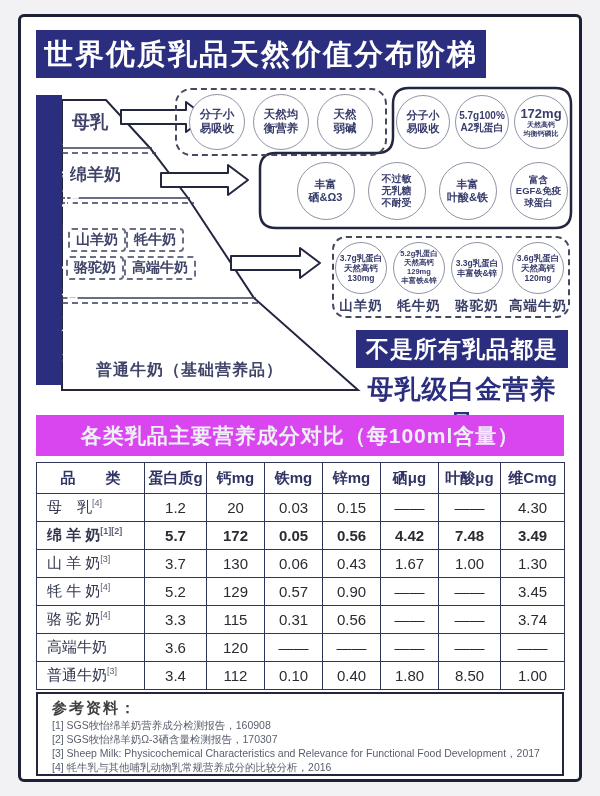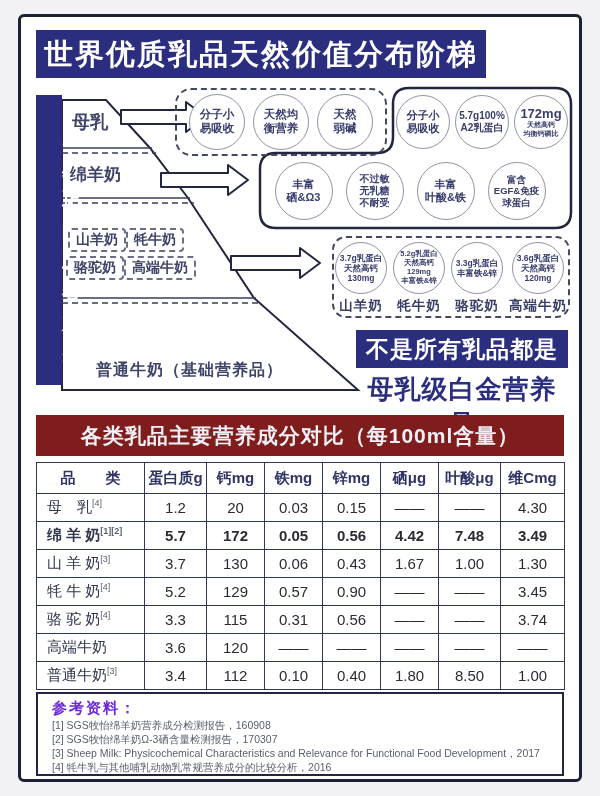--- a/index.html
+++ b/index.html
@@ -29,21 +29,21 @@
   .lbl-sheep{left:70px;top:163px;font-size:17px;}
   .lbl-base{left:74px;top:360px;font-size:16px;letter-spacing:1px;margin-left:22px;}
   .mini-box{
     border:2px dashed #6a6e86;border-radius:4px;background:#fff;
     color:#3f4468;font-size:14px;font-weight:bold;padding:1px 6px;
   }
   .grp{box-sizing:border-box;display:flex;align-items:center;justify-content:center;}
   .grp-dashed{border:2px dashed #45495f;border-radius:16px;}
   .grpA{left:175px;top:88px;width:212px;height:68px;gap:8px;}
   .grpBt{left:396px;top:91px;width:172px;height:62px;gap:5px;}
-  .grpBb{left:257px;top:156px;width:306px;height:70px;gap:13px;}
+  .grpBb{left:279px;top:156px;width:306px;height:70px;gap:13px;}
   .grpC{left:332px;top:236px;width:238px;height:82px;border-radius:14px;gap:6px;align-items:flex-start;padding-top:4px;}
   .circle{
     border-radius:50%;border:1.5px solid #9094a4;background:#fff;
     display:flex;flex-direction:column;align-items:center;justify-content:center;
     text-align:center;white-space:pre-line;color:#383d6c;font-weight:bold;line-height:1.18;
     box-sizing:border-box;flex:none;
   }
   .c56{width:56px;height:56px;font-size:11.5px;}
   .c54{width:54px;height:54px;font-size:10.5px;}
   .c58{width:58px;height:58px;font-size:10px;}
@@ -54,38 +54,38 @@
   .c-lbl{margin-top:3px;font-size:13.5px;font-weight:bold;color:#3a3f68;letter-spacing:1px;}
   .slogan1{
     left:356px;top:330px;width:212px;height:38px;background:#2b2e7e;color:#fff;
     font-size:23px;font-weight:bold;text-align:center;line-height:38px;letter-spacing:1px;
   }
   .slogan2{
     left:356px;top:372px;width:212px;color:#2b2e7e;font-size:26px;font-weight:bold;
     text-align:center;letter-spacing:1px;
   }
   .band2{
-    left:36px;top:415px;width:528px;height:41px;background:#7f1d1d;color:#eef0f6;
+    left:36px;top:415px;width:528px;height:41px;background:#d946ef;color:#eef0f6;
     font-size:21px;font-weight:bold;text-align:center;line-height:41px;letter-spacing:1px;
   }
   .tbl-wrap{left:36px;top:462px;width:528px;}
   table{border-collapse:collapse;table-layout:fixed;width:528px;}
   th,td{
     border:1.6px solid #30355a;height:27px;text-align:center;
     font-size:15px;color:#2b2b33;padding:0;
   }
   th{color:#2f3464;font-weight:bold;height:30px;}
   td.name{text-align:left;padding-left:10px;color:#33384f;}
   tr.hl td{font-weight:bold;}
   sup{font-size:9px;color:#5a5f6e;}
   .refs{
     left:36px;top:692px;width:528px;height:84px;border:2.5px solid #23263f;
     box-sizing:border-box;padding:5px 10px 4px 14px;background:#fff;
   }
-  .refs-h{font-size:15px;font-weight:bold;color:#6d28d9;letter-spacing:2px;}
+  .refs-h{font-size:15px;font-weight:bold;color:#404040;letter-spacing:2px;}
   .ref-line{font-size:10.5px;color:#5a5f6e;line-height:14px;}
 </style>
 </head>
 <body>
 
 <div class="abs frame"></div>
 
 <div class="abs title-band">世界优质乳品天然价值分布阶梯图</div>
 
 <svg class="abs diagram-svg" viewBox="0 0 540 325">

